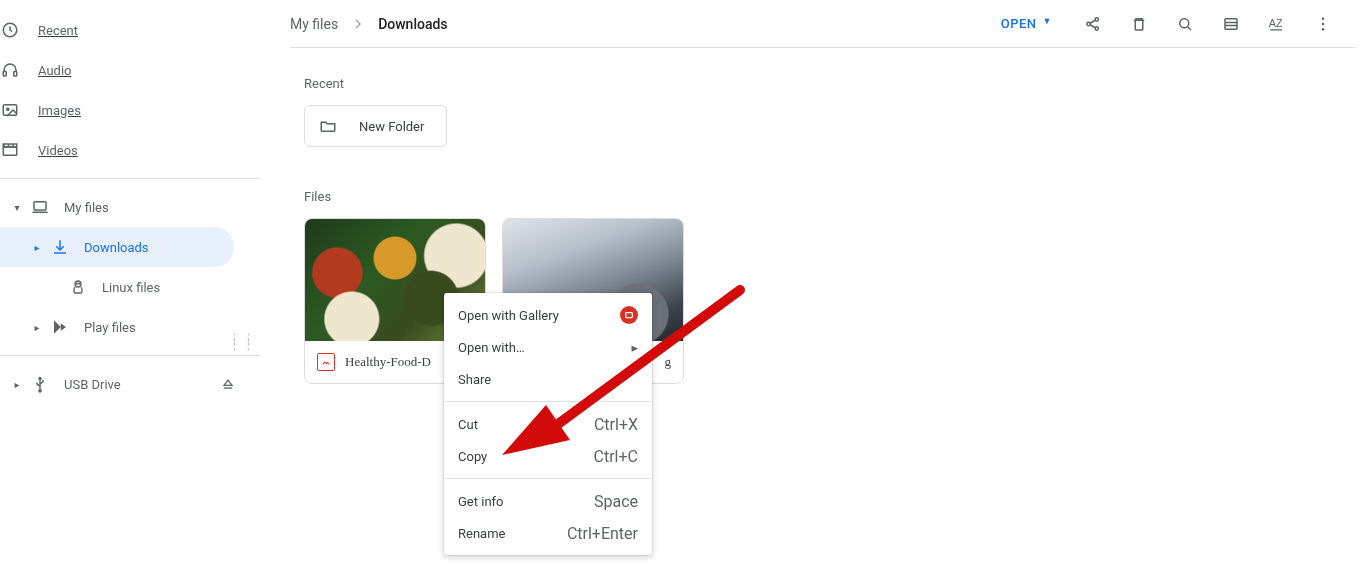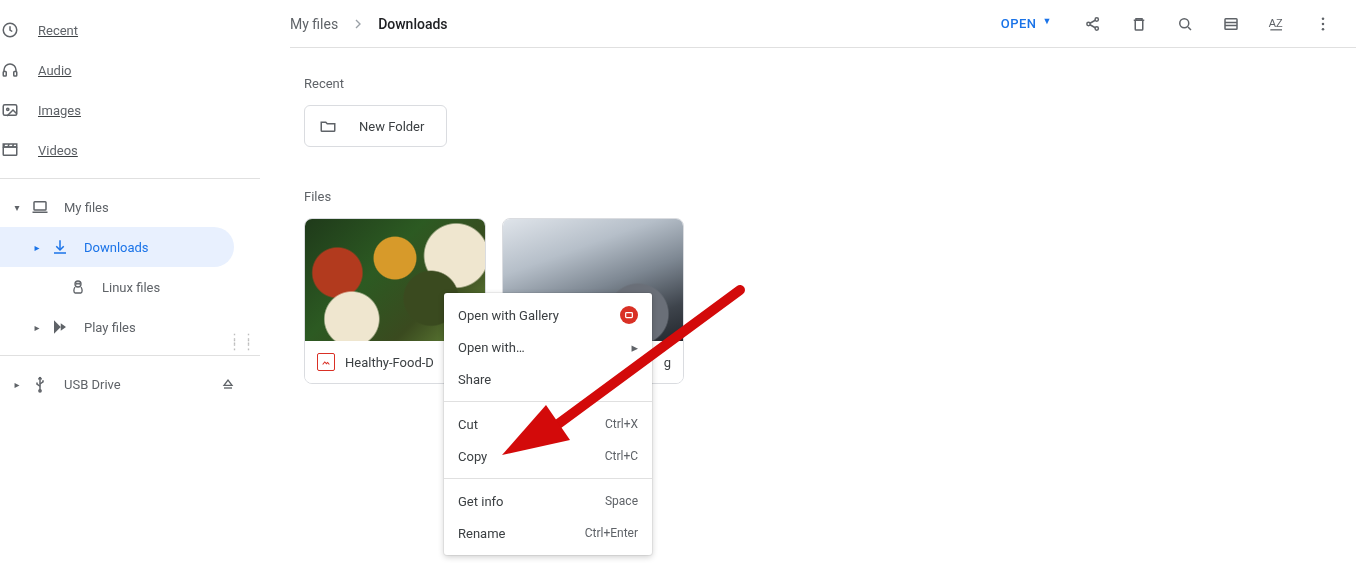--- a/index.html
+++ b/index.html
@@ -31,21 +31,21 @@
   .chev{color:#9aa0a6;}
   .spacer{flex:1;}
   .open-btn{color:#1a73e8;font-weight:500;letter-spacing:.5px;font-size:13px;display:flex;align-items:flex-start;gap:6px;margin-right:18px;cursor:pointer;}
   .tb-icon{width:20px;height:20px;color:#5f6368;margin:0 13px;cursor:pointer;display:flex;align-items:center;justify-content:center;}
   .content{padding:28px 0 0 44px;position:relative;}
   .section-label{font-size:13px;color:#5f6368;margin-bottom:14px;}
   .folder-card{display:inline-flex;align-items:center;border:1px solid #dadce0;border-radius:6px;height:42px;padding:0 22px 0 14px;gap:22px;cursor:pointer;}
   .folder-card .icon{color:#5f6368;}
   .folder-card .label{font-size:13px;color:#3c4043;}
   .files-label{margin-top:42px;}
-  .file-grid{display:flex;gap:16px;margin-top:14px;}
+  .file-grid{display:flex;gap:16px;margin-top:14px;font-family:Liberation Serif, serif;}
   .file-card{width:182px;border:1px solid #dadce0;border-radius:8px;overflow:hidden;cursor:pointer;}
   .thumb{height:122px;display:block;}
   .thumb.food{
     background:
       radial-gradient(circle at 70% 65%, #3a4a1f 18%, transparent 19%),
       radial-gradient(circle at 26% 82%, #efe6cf 16%, transparent 17%),
       radial-gradient(circle at 84% 30%, #efe6cf 18%, transparent 19%),
       radial-gradient(circle at 50% 32%, #d79a2a 17%, transparent 18%),
       radial-gradient(circle at 18% 44%, #b23a1e 15%, transparent 16%),
       linear-gradient(135deg,#1f3a1a 0%,#2c5a22 40%,#3a4a1f 70%,#6b8f3c 100%);
@@ -56,21 +56,21 @@
       linear-gradient(160deg,#dfe4ea 0%,#b6bfc9 30%,#7d8792 55%,#3e444c 80%,#23272d 100%);
   }
   .file-footer{display:flex;align-items:center;height:42px;padding:0 12px;gap:10px;background:#fff;}
   .file-footer .label{font-size:13px;color:#3c4043;white-space:nowrap;overflow:hidden;text-overflow:ellipsis;}
   .img-badge{width:18px;height:18px;border:1.5px solid #d93025;border-radius:2px;display:flex;align-items:center;justify-content:center;color:#d93025;flex:0 0 auto;}
   
   .ctx{position:absolute;left:444px;top:293px;width:208px;background:#fff;border-radius:3px;box-shadow:0 2px 6px rgba(0,0,0,.2),0 0 0 1px rgba(0,0,0,.05);padding:6px 0;font-size:13px;z-index:50;}
   .ctx-item{display:flex;align-items:center;height:32px;padding:0 14px;color:#3c4043;cursor:pointer;}
   .ctx-item.disabled{color:#bdbdbd;cursor:default;}
   .ctx-item .txt{flex:1;}
-  .ctx-item .sc{color:#5f6368;font-size:12px;}
+  .ctx-item .sc{color:#5f6368;font-size:16px;}
   .ctx-item.disabled .sc{color:#bdbdbd;}
   .ctx-sep{height:1px;background:#e0e0e0;margin:6px 0;}
   .ctx-badge{width:18px;height:18px;border-radius:50%;background:#d93025;display:flex;align-items:center;justify-content:center;}
   .ctx-arrow{color:#5f6368;}
   
   .anno{position:absolute;left:480px;top:280px;pointer-events:none;z-index:60;}
   svg{display:block;}
 </style>
 </head>
 <body>

